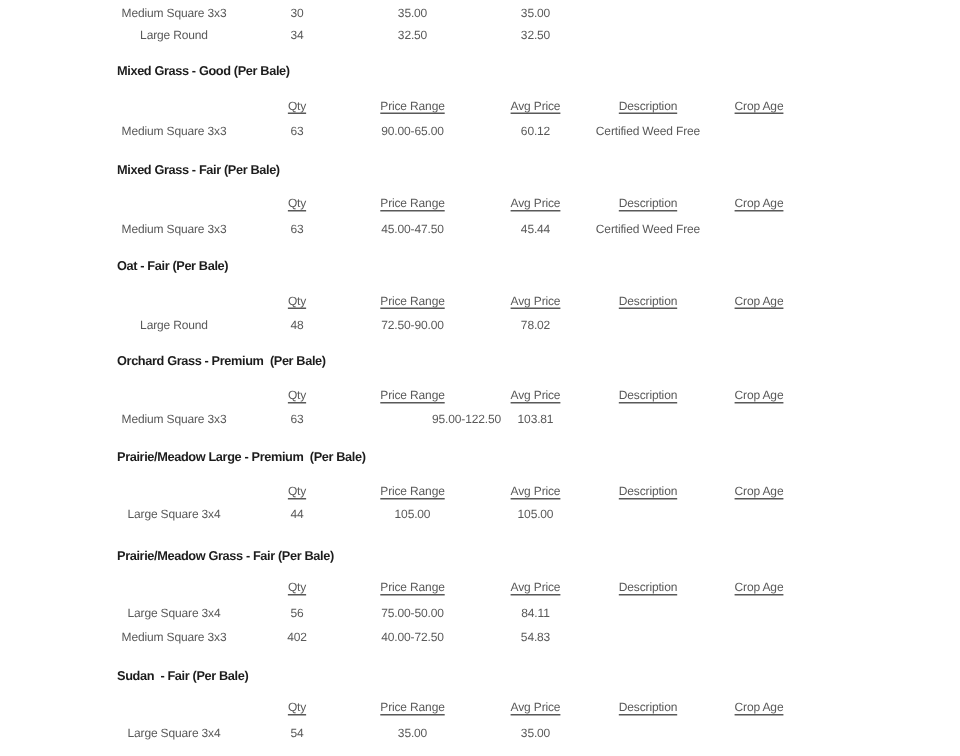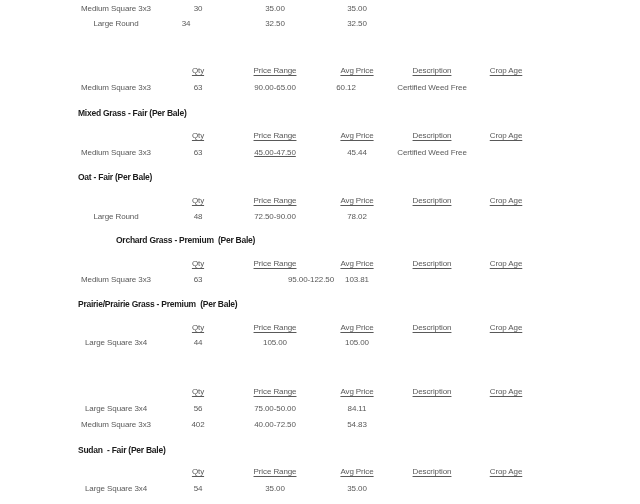--- a/index.html
+++ b/index.html
@@ -54,102 +54,108 @@
 
 <div id="report">
     <div class="line" style="top: 2px;">
       <span class="cell" style="left: 116px;">Medium Square 3x3</span>
       <span class="cell" style="left: 198px;">30</span>
       <span class="cell" style="left: 275px;">35.00</span>
       <span class="cell" style="left: 357px;">35.00</span>
     </div>
     <div class="line" style="top: 17px;">
       <span class="cell" style="left: 116px;">Large Round</span>
-      <span class="cell" style="left: 186px;">34</span>
+      <span class="cell" style="left: 198px;">34</span>
       <span class="cell" style="left: 275px;">32.50</span>
       <span class="cell" style="left: 357px;">32.50</span>
+    </div>
+    <div class="line" style="top: 41px;">
+      <span class="section-title">Mixed Grass - Good (Per Bale)</span>
     </div>
     <div class="line" style="top: 64px;">
       <span class="cell col-header" style="left: 198px;">Qty</span>
       <span class="cell col-header" style="left: 275px;">Price Range</span>
       <span class="cell col-header" style="left: 357px;">Avg Price</span>
       <span class="cell col-header" style="left: 432px;">Description</span>
       <span class="cell col-header" style="left: 506px;">Crop Age</span>
     </div>
     <div class="line" style="top: 81px;">
       <span class="cell" style="left: 116px;">Medium Square 3x3</span>
       <span class="cell" style="left: 198px;">63</span>
       <span class="cell" style="left: 275px;">90.00-65.00</span>
-      <span class="cell" style="left: 346px;">60.12</span>
+      <span class="cell" style="left: 357px;">60.12</span>
       <span class="cell" style="left: 432px;">Certified Weed Free</span>
     </div>
     <div class="line" style="top: 107px;">
       <span class="section-title">Mixed Grass - Fair (Per Bale)</span>
     </div>
     <div class="line" style="top: 129px;">
       <span class="cell col-header" style="left: 198px;">Qty</span>
       <span class="cell col-header" style="left: 275px;">Price Range</span>
       <span class="cell col-header" style="left: 357px;">Avg Price</span>
       <span class="cell col-header" style="left: 432px;">Description</span>
       <span class="cell col-header" style="left: 506px;">Crop Age</span>
     </div>
     <div class="line" style="top: 146px;">
       <span class="cell" style="left: 116px;">Medium Square 3x3</span>
       <span class="cell" style="left: 198px;">63</span>
-      <span class="cell" style="left: 275px; text-decoration: underline;">45.00-47.50</span>
+      <span class="cell" style="left: 275px;">45.00-47.50</span>
       <span class="cell" style="left: 357px;">45.44</span>
       <span class="cell" style="left: 432px;">Certified Weed Free</span>
     </div>
     <div class="line" style="top: 171px; padding-left: 16px;">
       <span class="section-title">Oat - Fair (Per Bale)</span>
     </div>
     <div class="line" style="top: 194px;">
       <span class="cell col-header" style="left: 198px;">Qty</span>
       <span class="cell col-header" style="left: 275px;">Price Range</span>
       <span class="cell col-header" style="left: 357px;">Avg Price</span>
       <span class="cell col-header" style="left: 432px;">Description</span>
       <span class="cell col-header" style="left: 506px;">Crop Age</span>
     </div>
     <div class="line" style="top: 210px;">
       <span class="cell" style="left: 116px;">Large Round</span>
       <span class="cell" style="left: 198px;">48</span>
       <span class="cell" style="left: 275px;">72.50-90.00</span>
       <span class="cell" style="left: 357px;">78.02</span>
     </div>
-    <div class="line" style="top: 234px; margin-left: 38px;">
+    <div class="line" style="top: 234px;">
       <span class="section-title">Orchard Grass - Premium  (Per Bale)</span>
     </div>
     <div class="line" style="top: 257px;">
       <span class="cell col-header" style="left: 198px;">Qty</span>
       <span class="cell col-header" style="left: 275px;">Price Range</span>
       <span class="cell col-header" style="left: 357px;">Avg Price</span>
       <span class="cell col-header" style="left: 432px;">Description</span>
       <span class="cell col-header" style="left: 506px;">Crop Age</span>
     </div>
     <div class="line" style="top: 273px;">
       <span class="cell" style="left: 116px;">Medium Square 3x3</span>
       <span class="cell" style="left: 198px;">63</span>
       <span class="cell" style="left: 275px; margin-left: 36px;">95.00-122.50</span>
       <span class="cell" style="left: 357px;">103.81</span>
     </div>
     <div class="line" style="top: 298px;">
-      <span class="section-title">Prairie/Prairie Grass - Premium  (Per Bale)</span>
+      <span class="section-title">Prairie/Meadow Large - Premium  (Per Bale)</span>
     </div>
     <div class="line" style="top: 321px;">
       <span class="cell col-header" style="left: 198px;">Qty</span>
       <span class="cell col-header" style="left: 275px;">Price Range</span>
       <span class="cell col-header" style="left: 357px;">Avg Price</span>
       <span class="cell col-header" style="left: 432px;">Description</span>
       <span class="cell col-header" style="left: 506px;">Crop Age</span>
     </div>
     <div class="line" style="top: 336px;">
       <span class="cell" style="left: 116px;">Large Square 3x4</span>
       <span class="cell" style="left: 198px;">44</span>
       <span class="cell" style="left: 275px;">105.00</span>
       <span class="cell" style="left: 357px;">105.00</span>
+    </div>
+    <div class="line" style="top: 364px;">
+      <span class="section-title">Prairie/Meadow Grass - Fair (Per Bale)</span>
     </div>
     <div class="line" style="top: 385px;">
       <span class="cell col-header" style="left: 198px;">Qty</span>
       <span class="cell col-header" style="left: 275px;">Price Range</span>
       <span class="cell col-header" style="left: 357px;">Avg Price</span>
       <span class="cell col-header" style="left: 432px;">Description</span>
       <span class="cell col-header" style="left: 506px;">Crop Age</span>
     </div>
     <div class="line" style="top: 402px;">
       <span class="cell" style="left: 116px;">Large Square 3x4</span>

